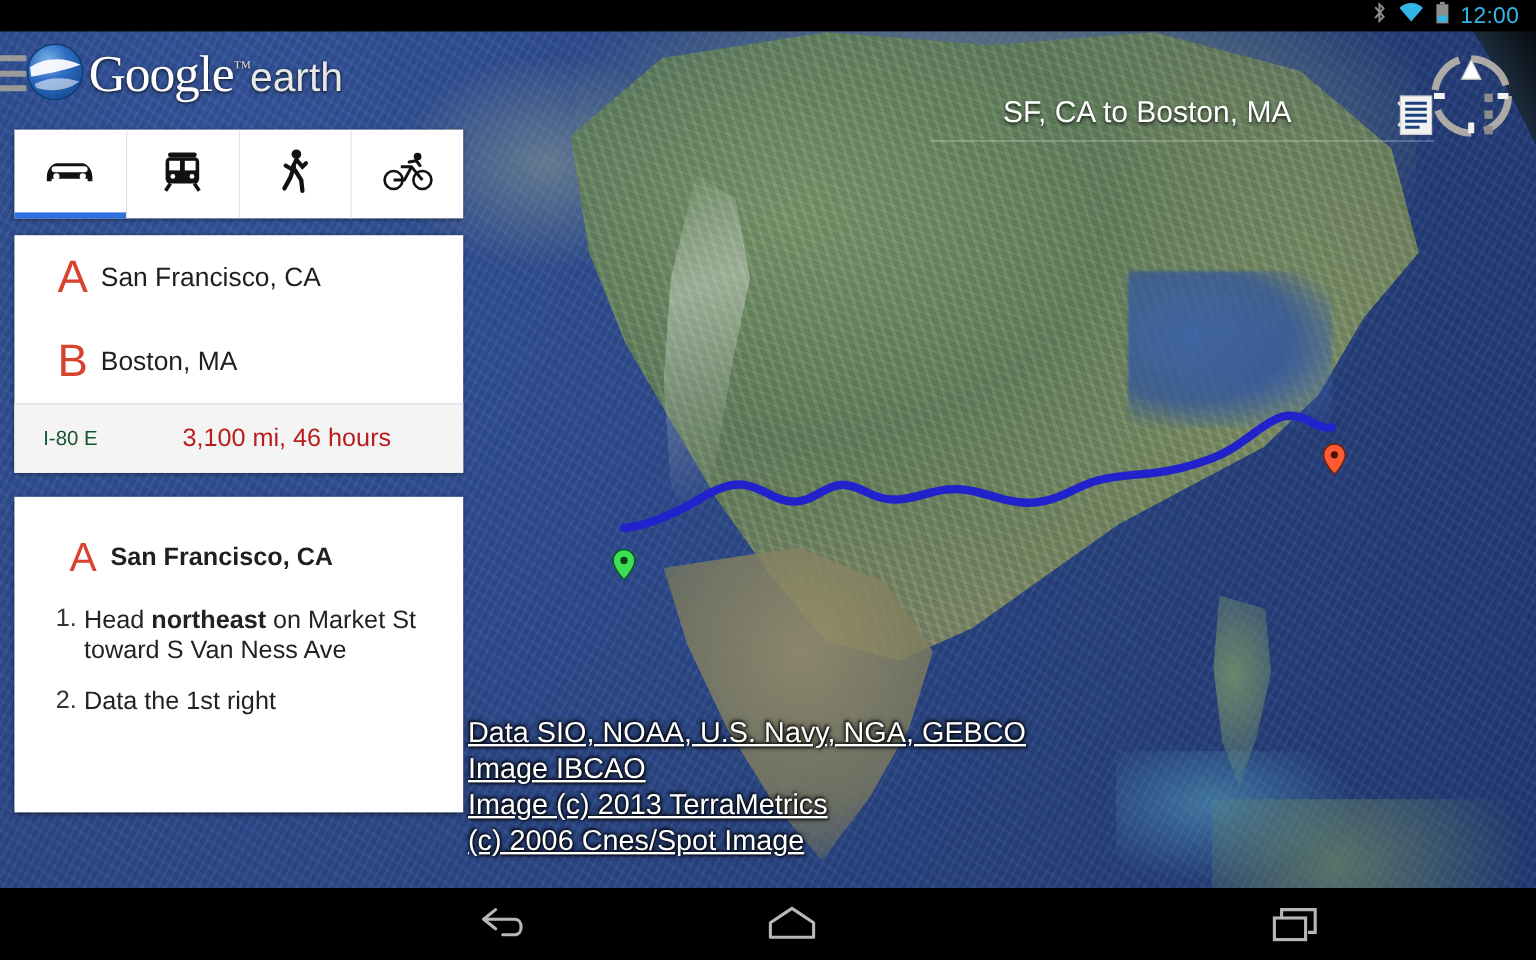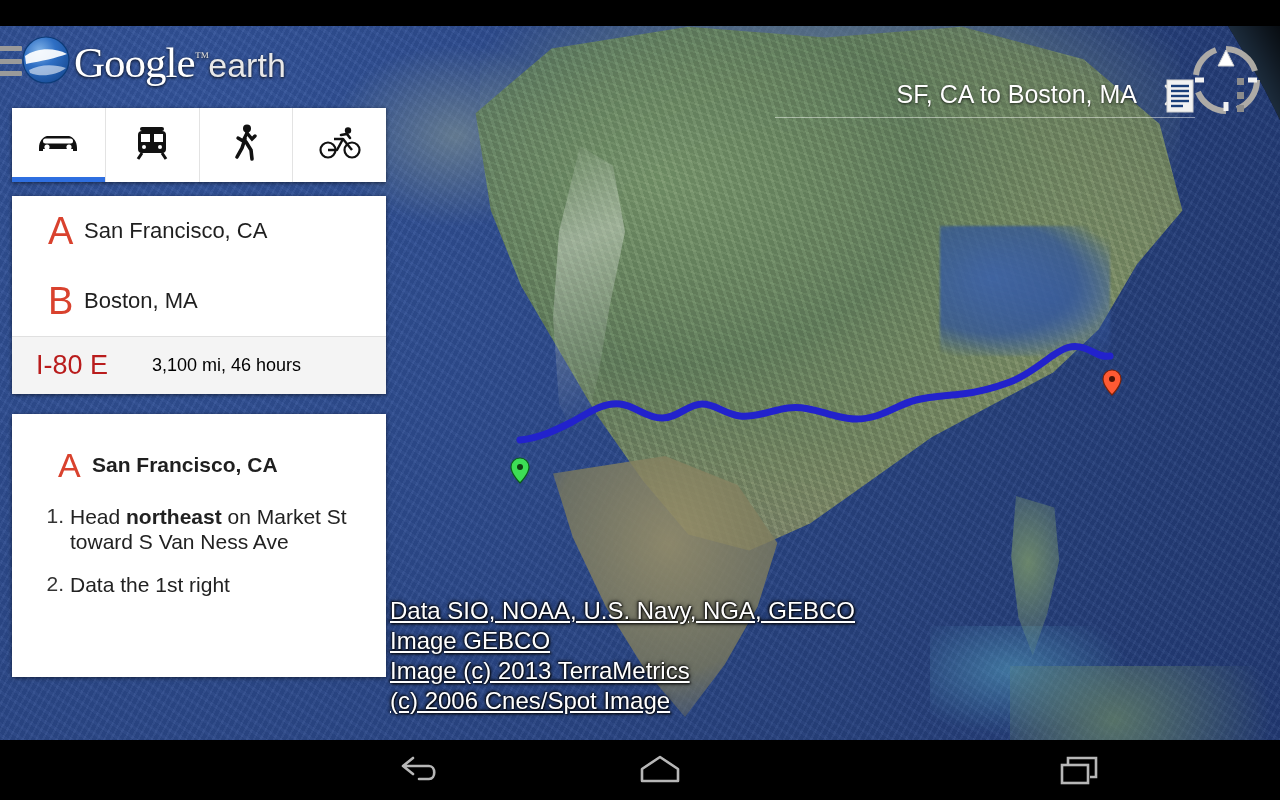--- a/index.html
+++ b/index.html
@@ -88,21 +88,21 @@
                display:flex; flex-direction:column; justify-content:space-between; }
   #hamburger span { display:block; height:5px; background:#9a9a9a; border-radius:1px; }
   #logo { position:absolute; left:20px; top:4px; height:64px; display:flex; align-items:center; gap:2px; }
   #logo-text { font-family:"Liberation Serif", serif; font-size:43px; color:#fff; letter-spacing:-1px;
                text-shadow:0 1px 3px rgba(0,0,0,.9); line-height:1; }
   #logo-text .ge-sub { font-family:"Liberation Sans", sans-serif; font-size:34px; color:#e8e8e8; letter-spacing:0; }
   #logo-text .ge-tm { font-size:15px; vertical-align:super; color:#d8d8d8; }
 
   #searchwrap { position:absolute; left:775px; top:46px; width:420px; height:46px;
                 border-bottom:1px solid rgba(255,255,255,.45); display:flex; align-items:center; }
-  #searchtext { flex:1; color:#fff; font-size:25px; text-align:right; padding-right:18px;
+  #searchtext { flex:1; color:#fff; font-size:25px; text-align:center; padding-right:18px;
                 text-shadow:0 1px 3px rgba(0,0,0,.8); white-space:nowrap; }
   #clear-btn { width:40px; height:40px; display:flex; align-items:center; justify-content:center; }
   #list-btn { width:40px; height:40px; display:flex; align-items:center; justify-content:center; margin-left:12px; }
   #overflow { position:absolute; left:1228px; top:52px; width:24px; height:34px;
               display:flex; flex-direction:column; align-items:center; justify-content:space-between; }
   #overflow i { display:block; width:7px; height:7px; background:#8c8c8c; }
 
   
   #panel { position:absolute; left:12px; top:108px; width:374px; z-index:50; }
 
@@ -111,22 +111,22 @@
              border-right:1px solid #e3e3e3; }
   .modetab:last-child { border-right:none; }
   .modetab.active::after { content:""; position:absolute; left:0; right:0; bottom:0; height:5px; background:#2f6fe0; }
 
   .card { background:#fff; box-shadow:0 1px 4px rgba(0,0,0,.55); }
   #ab-card { margin-top:14px; }
   .ab-row { display:flex; align-items:center; height:70px; padding:0 0 0 36px; }
   .ab-letter { width:36px; color:#d9422e; font-size:38px; line-height:1; font-weight:400; }
   .ab-name { font-size:22px; color:#1f1f1f; }
   #summary { display:flex; align-items:center; height:58px; background:#f4f4f4; border-top:1px solid #e0e0e0; }
-  #summary-road { width:140px; padding-left:24px; font-size:27px; color:#b91c1c; }
-  #summary-dist { font-size:18px; color:#000000; }
+  #summary-road { width:140px; padding-left:24px; font-size:17px; color:#14532d; }
+  #summary-dist { font-size:21px; color:#b91c1c; }
 
   #steps-card { margin-top:20px; height:263px; overflow:hidden; position:relative; }
   #steps-head { display:flex; align-items:center; padding:34px 0 0 46px; }
   #steps-head .ab-letter { width:34px; font-size:34px; }
   #steps-head .sh-name { font-size:21px; font-weight:bold; color:#1f1f1f; }
   ol#steps { list-style:none; margin:22px 0 0 0; padding:0 18px 0 58px; }
   ol#steps li { position:relative; margin-bottom:6px; }
   .step-num { position:absolute; left:-34px; top:0; width:28px; text-align:right; font-size:21px; color:#333; }
   .step-text { font-size:21px; line-height:25px; color:#222; }
   .step-text b { font-weight:bold; }
@@ -193,26 +193,46 @@
           <path d="M9,40 h9"></path>
             <path d="M62,40 h9"></path>
             <path d="M40,62 v9"></path>
         </g>
         <path d="M40,10 L48,26 L32,26 Z" fill="#ffffff" stroke="#cfcfcf" stroke-width="1"></path>
       </svg>
     </div>
 
     <div id="attribution">
       <div>Data SIO, NOAA, U.S. Navy, NGA, GEBCO</div>
-      <div>Image GEBCO</div>
+      <div>Image IBCAO</div>
       <div>Image (c) 2013 TerraMetrics</div>
       <div>(c) 2006 Cnes/Spot Image</div>
     </div>
   </div>
 
+  <div id="statusbar">
+    <span class="sb-icon">
+      <svg width="13" height="19" viewBox="0 0 13 19">
+        <path d="M3,5 L10,13 L6.5,16.5 L6.5,2.5 L10,6 L3,14" fill="none" stroke="#8d8d8d" stroke-width="1.6"></path>
+      </svg>
+    </span>
+    <span class="sb-icon">
+      <svg width="22" height="17" viewBox="0 0 22 17">
+        <path d="M11,16 L1.2,4.6 A14,14 0 0 1 20.8,4.6 Z" fill="#33b5e5"></path>
+      </svg>
+    </span>
+    <span class="sb-icon">
+      <svg width="12" height="19" viewBox="0 0 12 19">
+        <rect x="4" y="0.5" width="4" height="2" fill="#8d8d8d"></rect>
+        <rect x="1" y="2.5" width="10" height="16" fill="#8d8d8d"></rect>
+        <rect x="2.2" y="12" width="7.6" height="5.3" fill="#33b5e5"></rect>
+      </svg>
+    </span>
+    <span id="clock">12:00</span>
+  </div>
 
   <div id="appbar">
     <div id="hamburger">
       <span></span>
         <span></span>
         <span></span>
     </div>
 
     <div id="logo">
       <span>

